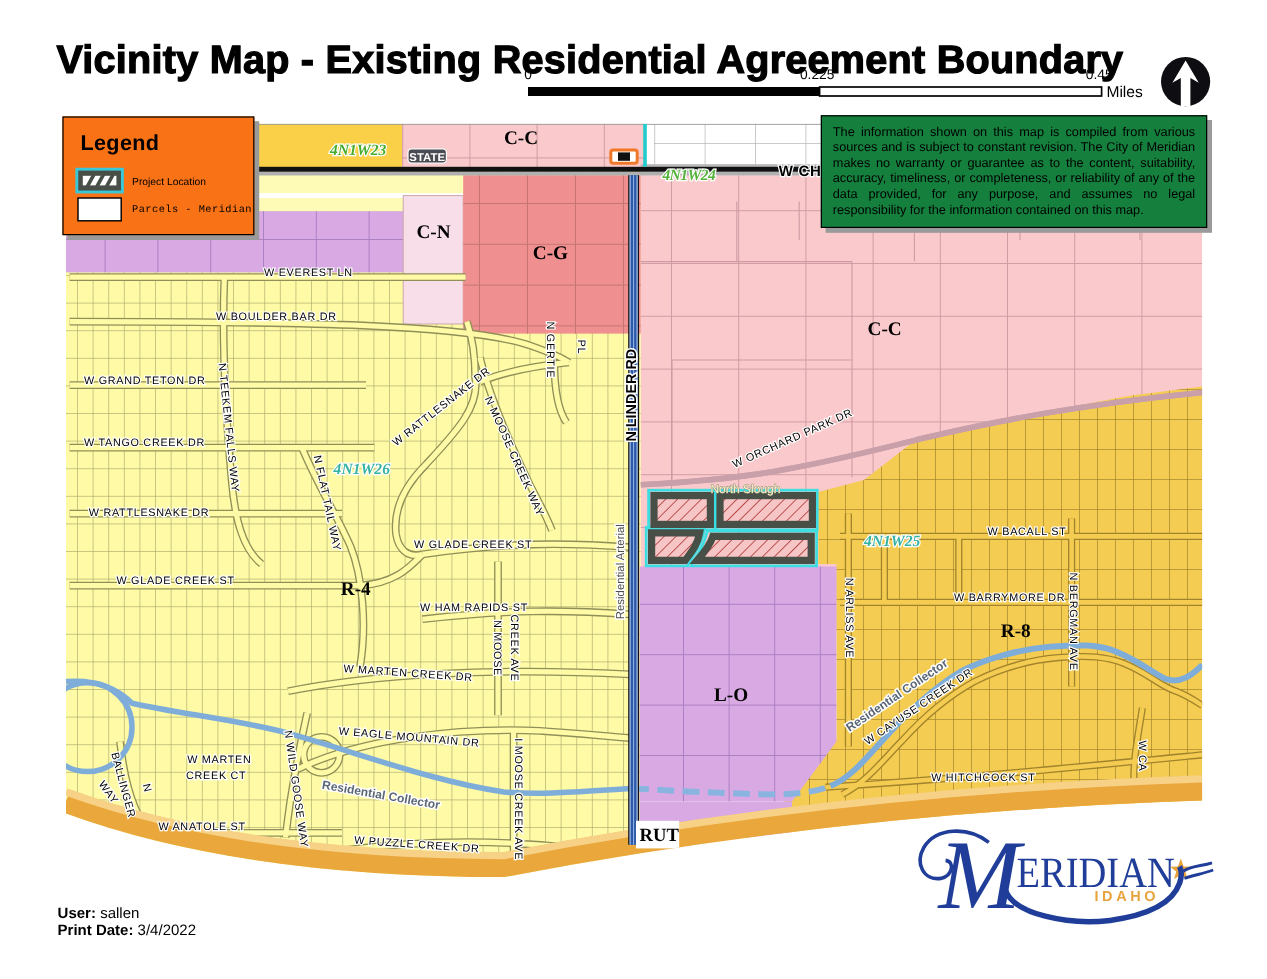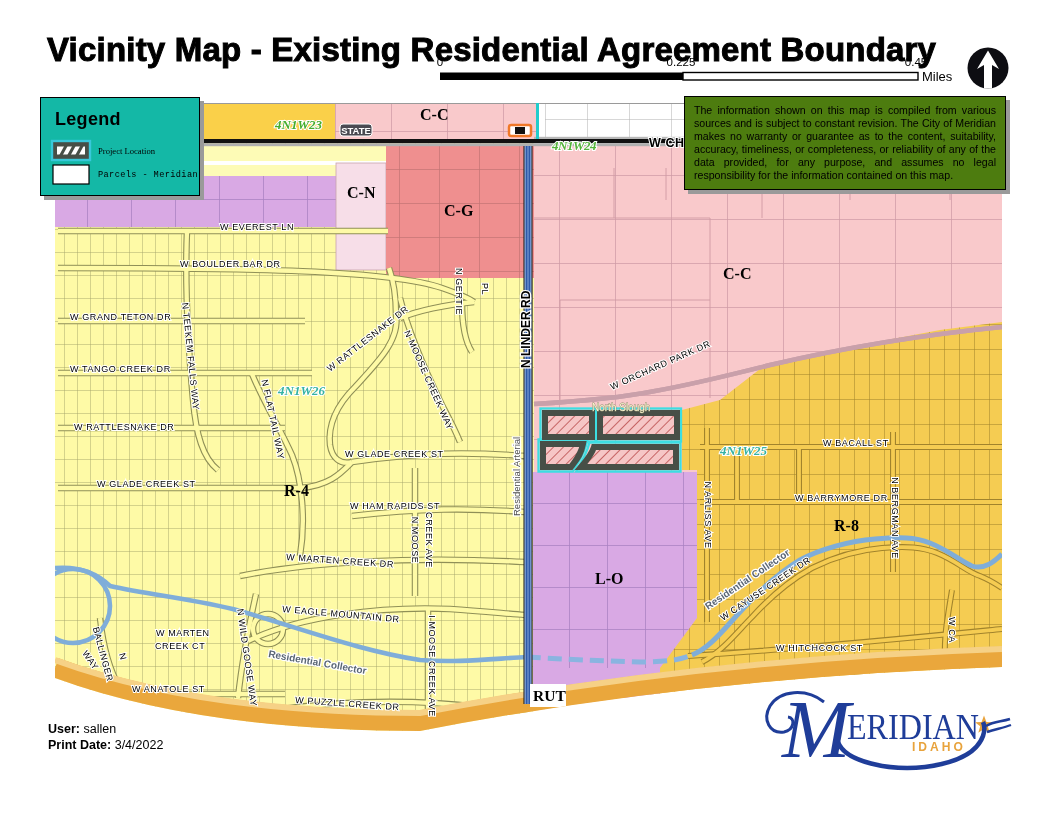--- a/index.html
+++ b/index.html
@@ -300,39 +300,39 @@
   <rect x="683" y="72.5" width="235" height="7.5" fill="#fff" stroke="#000" stroke-width="1.4"></rect>
   <text x="440" y="66" font-size="11.5" text-anchor="middle" font-family="Liberation Sans">0</text>
   <text x="681" y="66" font-size="11.5" text-anchor="middle" font-family="Liberation Sans">0.225</text>
   <text x="916" y="66" font-size="11.5" text-anchor="middle" font-family="Liberation Sans">0.45</text>
   <text x="922" y="81" font-size="13" font-family="Liberation Sans">Miles</text>
 
   <circle cx="988" cy="68" r="20.5" fill="#0d0d12"></circle>
   <path d="M988,50.5 L999,69 L992,65 L992,88.5 L984,88.5 L984,65 L977,69 Z" fill="#fff"></path>
 </svg>
 
-<div class="abs" style="left:40px;top:97px;width:158px;height:97px;background:#14b8a6;border:1.6px solid #000;box-shadow:4px 4px 0 #9a9a9a;">
+<div class="abs" style="left:52px;top:97px;width:158px;height:97px;background:#f97316;border:1.6px solid #000;box-shadow:4px 4px 0 #9a9a9a;">
   <div class="abs" style="left:14px;top:11px;font-size:18px;font-weight:bold;letter-spacing:0.3px;">Legend</div>
   <svg class="abs" style="left:9px;top:41px" width="140" height="50" viewBox="0 0 140 50">
     <rect x="2" y="2" width="38" height="19" fill="#474f47" stroke="#38c8da" stroke-width="2.4"></rect>
     <rect x="7" y="7.5" width="28" height="8" fill="#fff"></rect>
     <path d="M10.5,17 L17,5 M18.5,17 L25,5 M26.5,17 L33,5" stroke="#474f47" stroke-width="3"></path>
     <rect x="3" y="26" width="36" height="19" fill="#fff" stroke="#000" stroke-width="1.2"></rect>
   </svg>
-  <div class="abs" style="left:57px;top:48px;font-size:8.6px;font-family:Liberation Serif, serif;">Project Location</div>
+  <div class="abs" style="left:57px;top:48px;font-size:8.6px;">Project Location</div>
   <div class="abs" style="left:57px;top:72px;font-size:8.6px;letter-spacing:0.4px;font-family:Liberation Mono, monospace;">Parcels - Meridian</div>
 </div>
 
-<div class="abs" style="left:684px;top:96px;width:322px;height:94px;background:#4d7c0f;border:1.6px solid #000;box-shadow:4px 4px 0 #9a9a9a;box-sizing:border-box;">
+<div class="abs" style="left:684px;top:96px;width:322px;height:94px;background:#15803d;border:1.6px solid #000;box-shadow:4px 4px 0 #9a9a9a;box-sizing:border-box;">
   <div style="margin:7px 9px;font-size:10.6px;line-height:13.1px;text-align:justify;">The information shown on this map is compiled from various sources and is subject to constant revision. The City of Meridian makes no warranty or guarantee as to the content, suitability, accuracy, timeliness, or completeness, or reliability of any of the data provided, for any purpose, and assumes no legal responsibility for the information contained on this map.</div>
 </div>
 
-<div class="abs" style="left:48px;top:738px;font-size:12.5px;"><b>Print Date:</b> 3/4/2022</div>
-
-<div class="abs" style="left:48px;top:722px;font-size:12.5px;"><b>User:</b> sallen</div>
+<div class="abs" style="left:48px;top:768px;font-size:12.5px;"><b>Print Date:</b> 3/4/2022</div>
+
+<div class="abs" style="left:48px;top:754px;font-size:12.5px;"><b>User:</b> sallen</div>
 
 <svg class="abs" style="left:740px;top:660px" width="316" height="156" viewBox="0 0 316 156">
 
   <path d="M84,42 C66,28 40,30 30,46 C22,60 30,74 44,72 C54,70 56,58 48,57" fill="none" stroke="#1f3d99" stroke-width="3"></path>
 
   <text x="42" y="97" font-family="Liberation Serif" font-style="italic" font-size="82" fill="#1f3d99">M</text>
 
   <text x="107" y="79" font-family="Liberation Serif" font-size="36" fill="#1f3d99" textLength="132" lengthAdjust="spacingAndGlyphs">ERIDIAN</text>
 
   <path d="M244,55.5 L246.4,62 L253,62.3 L247.8,66.3 L249.7,72.8 L244,68.9 L238.3,72.8 L240.2,66.3 L235,62.3 L241.6,62 Z" fill="#e8a33c"></path>

